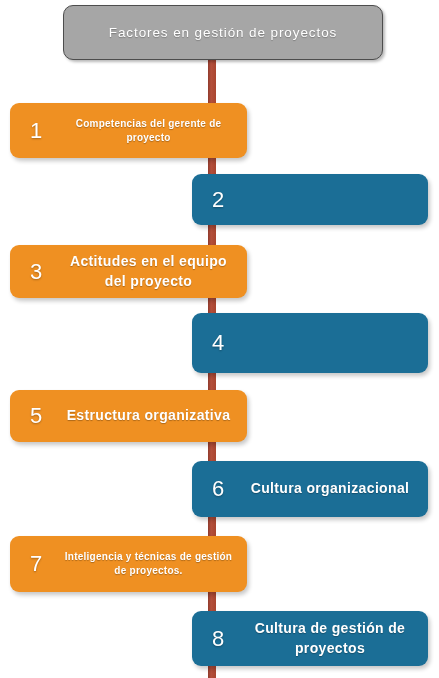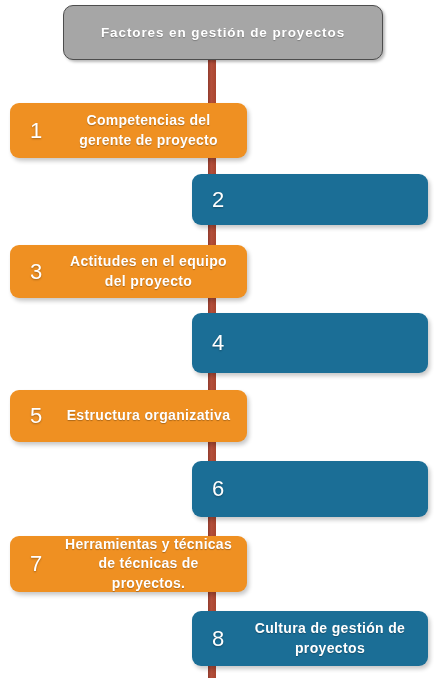--- a/index.html
+++ b/index.html
@@ -43,21 +43,21 @@
     border-radius: 10px;
     display: flex;
     align-items: center;
     justify-content: center;
     z-index: 3;
     box-shadow: 2px 2px 3px rgba(0,0,0,0.28);
   }
   .title-text {
     color: #ffffff;
     font-size: 13.5px;
-    font-weight: bold;
+    font-weight: normal;
     letter-spacing: 0.9px;
     text-align: center;
     text-shadow: 0 1px 1px rgba(0,0,0,0.25);
     padding: 0 10px;
   }
 
   
   .step {
     position: absolute;
     box-sizing: border-box;
@@ -78,21 +78,21 @@
     text-align: center;
     color: #ffffff;
     font-size: 22px;
     font-weight: 400;
     line-height: 1;
     text-shadow: 0 1px 2px rgba(0,0,0,0.30);
   }
   .step-label {
     flex: 1 1 auto;
     color: #ffffff;
-    font-size: 14px;
+    font-size: 10px;
     font-weight: bold;
     line-height: 1.38;
     text-align: center;
     letter-spacing: 0.25px;
     padding-right: 12px;
     text-shadow: 0 1px 1px rgba(0,0,0,0.28);
   }
   .step.big-label .step-label { font-size: 14px; letter-spacing: 0.35px; }
 </style>
 </head>
@@ -120,24 +120,25 @@
       </div>
       <div class="step right blue" style="top: 313px; height: 60px;">
         <div class="step-num">4</div>
       </div>
       <div class="step left orange big-label" style="top: 390px; height: 52px;">
         <div class="step-num">5</div>
         <div class="step-label">Estructura organizativa</div>
       </div>
       <div class="step right blue big-label" style="top: 461px; height: 56px;">
         <div class="step-num">6</div>
+        <div class="step-label">Cultura organizacional</div>
       </div>
       <div class="step left orange" style="top: 536px; height: 56px;">
         <div class="step-num">7</div>
-        <div class="step-label">Herramientas y técnicas  de técnicas de proyectos.</div>
+        <div class="step-label">Inteligencia y técnicas  de gestión de proyectos.</div>
       </div>
       <div class="step right blue big-label" style="top: 611px; height: 55px;">
         <div class="step-num">8</div>
         <div class="step-label">Cultura de gestión de proyectos</div>
       </div>
     </div>
 
 </div>
 
 </body></html>

